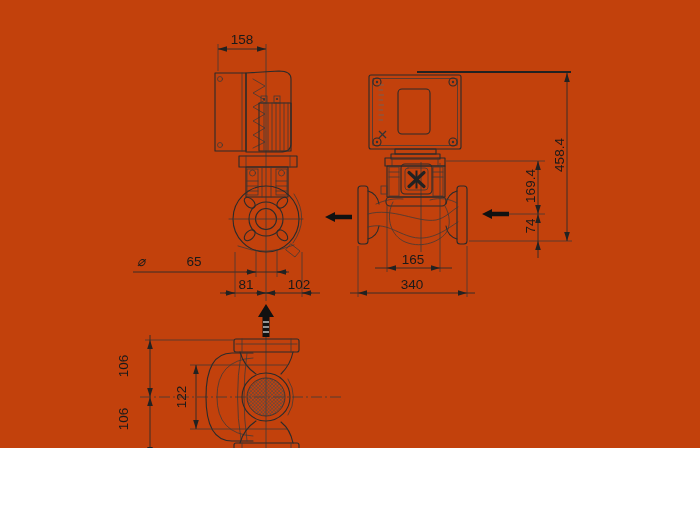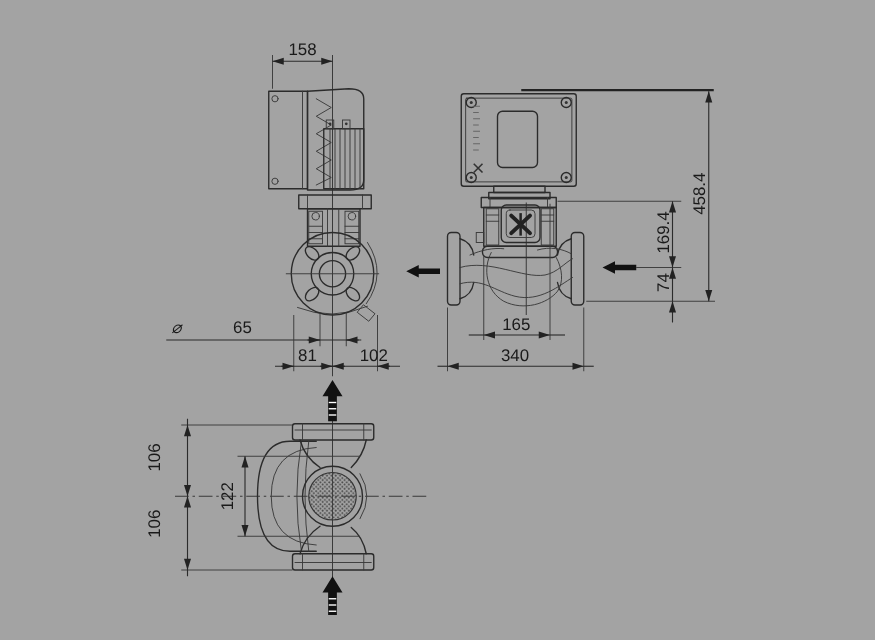--- a/index.html
+++ b/index.html
@@ -1,16 +1,16 @@
 <!DOCTYPE html>
 <html><head>
 <meta charset="utf-8">
 <style>
   html,body{margin:0;padding:0;background:#ffffff;}
-  .stage{position:relative;width:700px;height:512px;background:#a3a3a3;overflow:hidden;
+  .stage{position:relative;width:700px;height:448px;background:#c2410c;overflow:hidden;
          font-family:"Liberation Sans", sans-serif;}
   svg{display:block;}
   .outline{stroke:#2b2b2b;stroke-width:1.1;fill:none;stroke-linecap:round;stroke-linejoin:round;}
   .detail{stroke:#3a3a3a;stroke-width:0.75;fill:none;stroke-linecap:round;}
   .dim{stroke:#2b2b2b;stroke-width:0.9;fill:none;}
   .ext{stroke:#3a3a3a;stroke-width:0.75;fill:none;}
   .cl{stroke:#3a3a3a;stroke-width:0.8;fill:none;}
   .dimtext{font-family:"Liberation Sans", sans-serif;font-size:13.5px;fill:#1a1a1a;}
   .solid{fill:#111111;stroke:none;}
   .stripe{stroke:#ffffff;stroke-width:1.1;}

